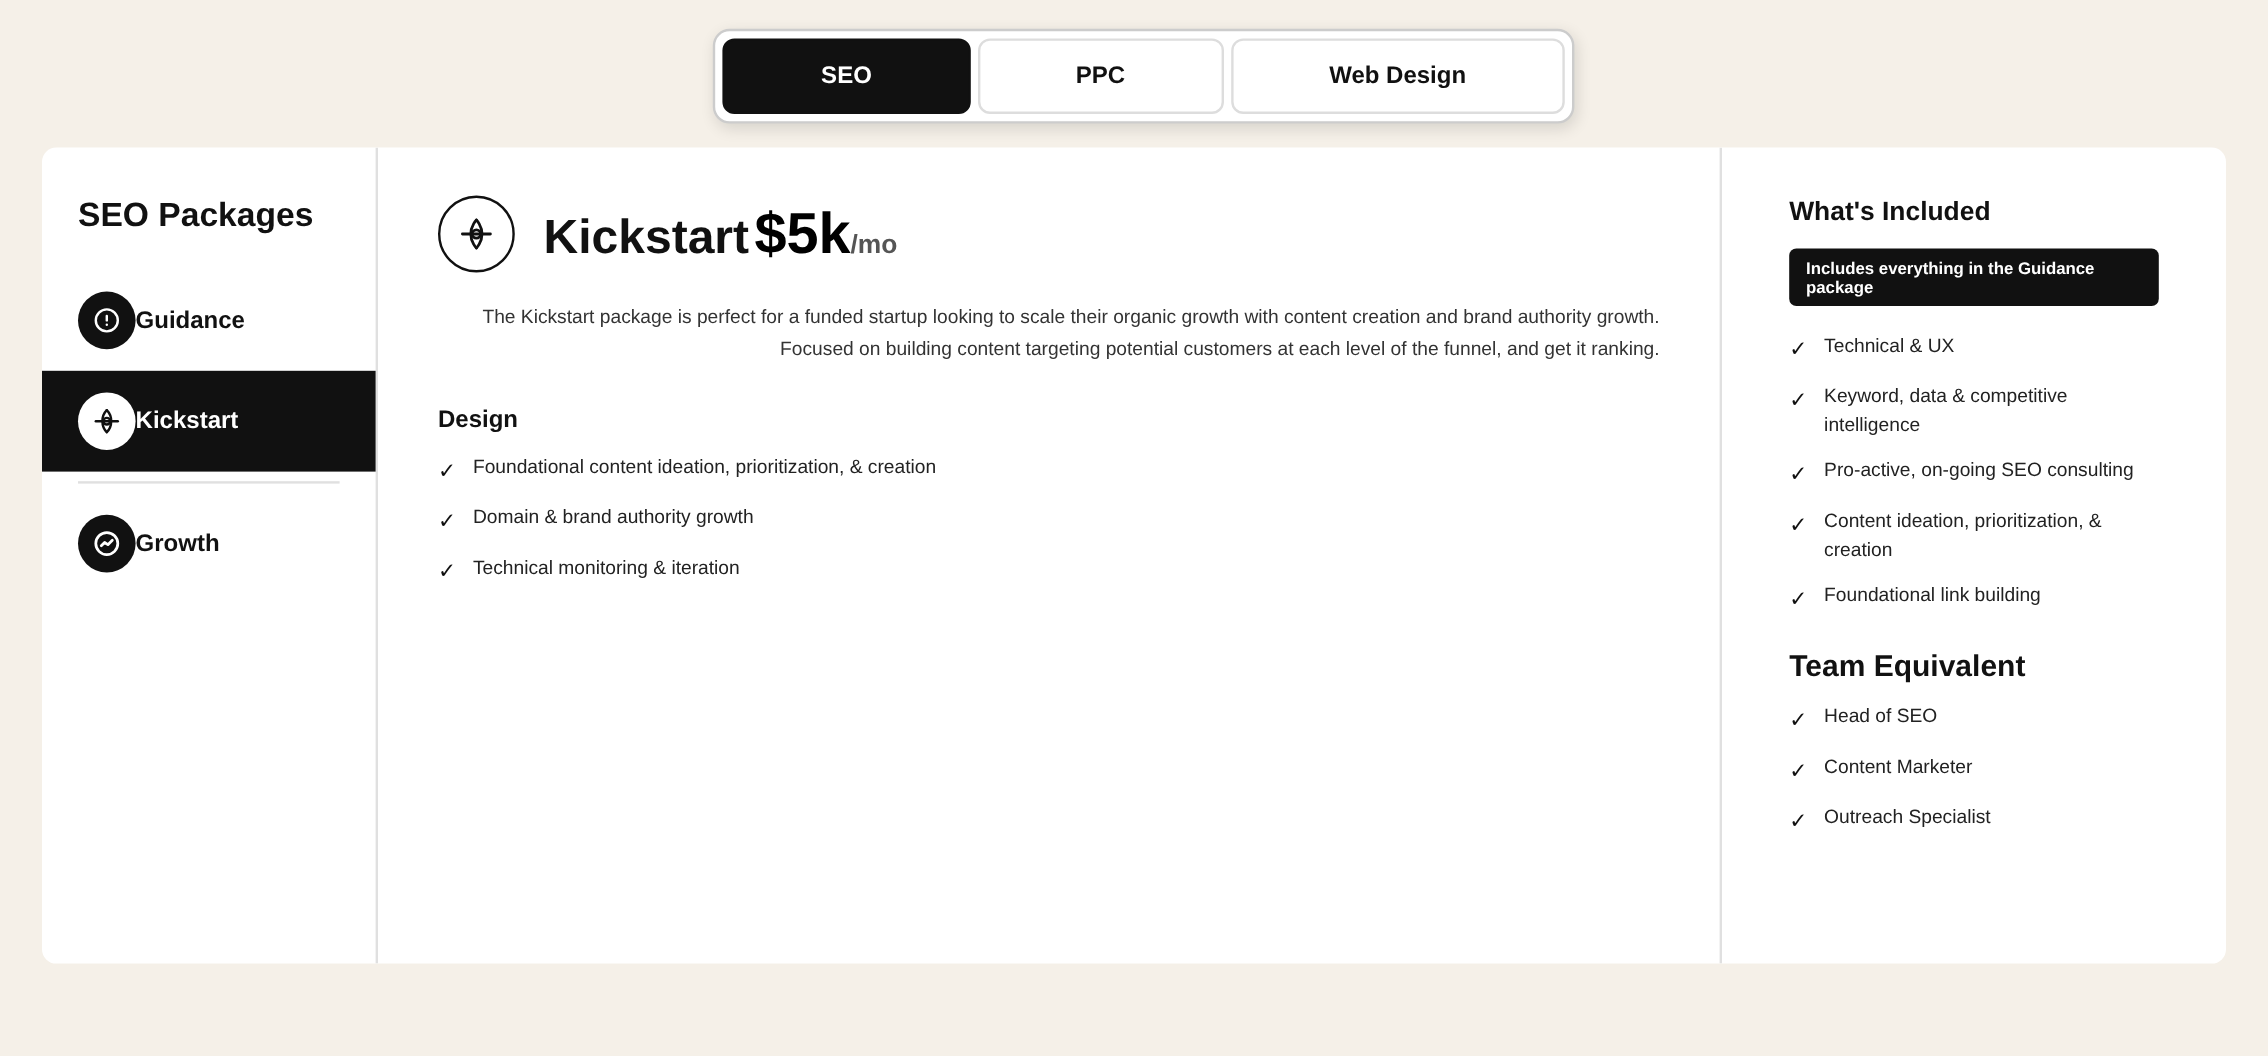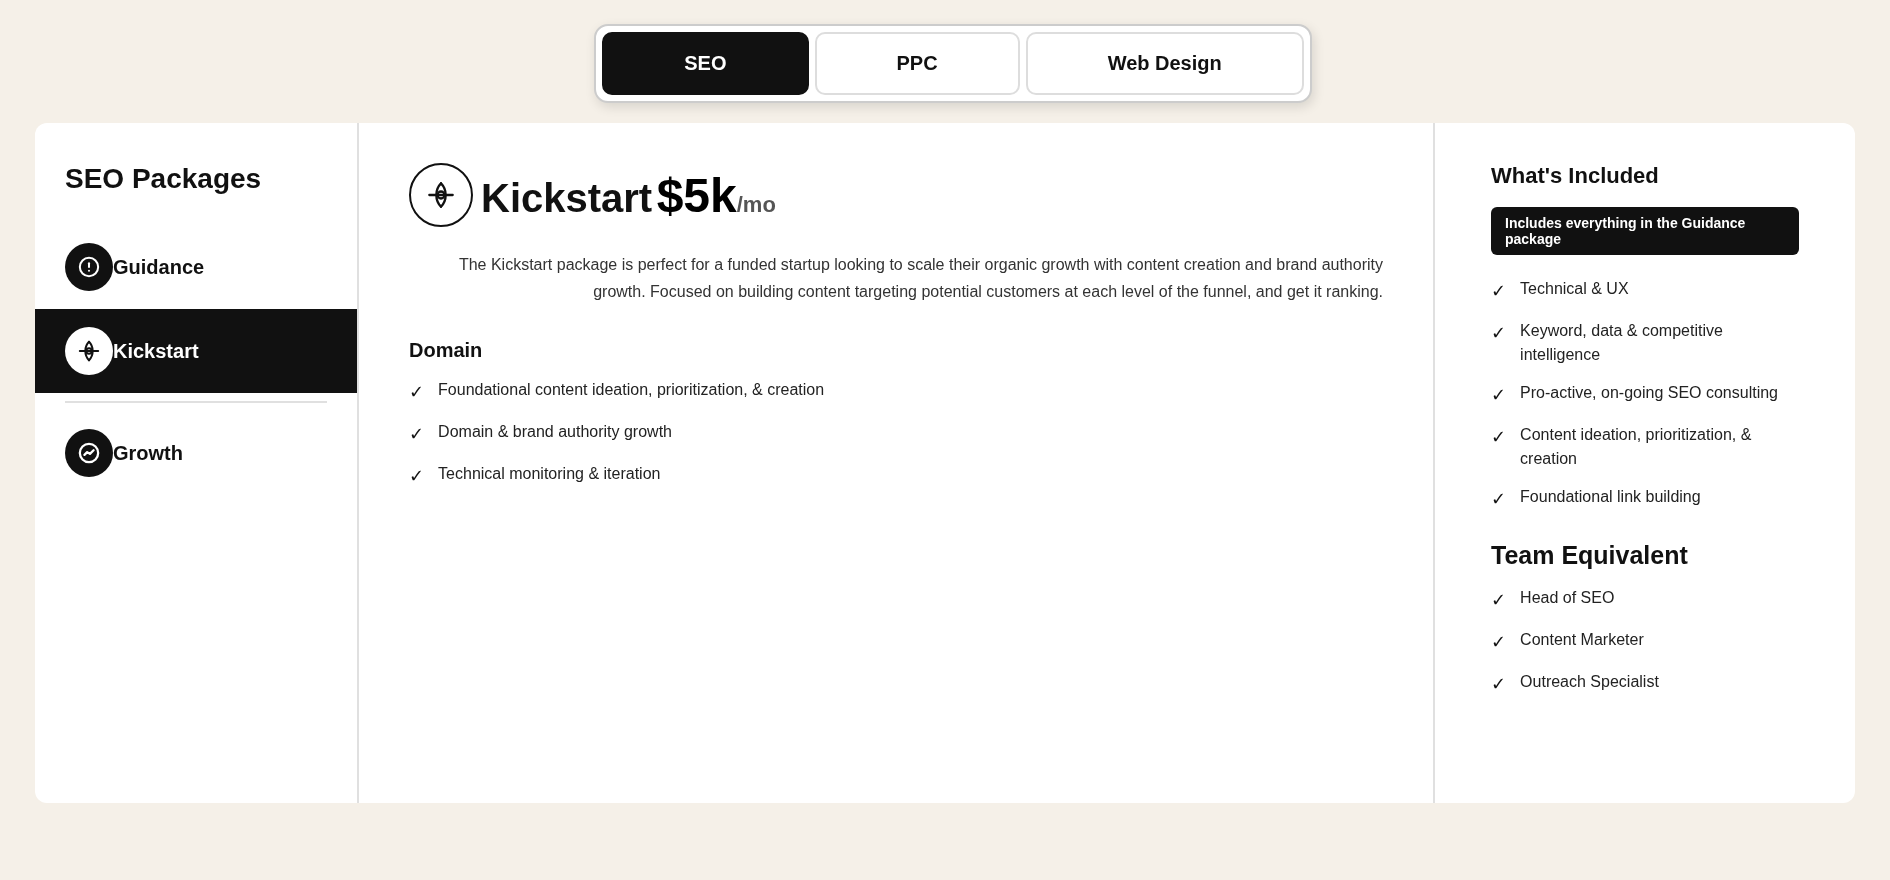--- a/index.html
+++ b/index.html
@@ -60,21 +60,21 @@
       width: calc(100% - 40px);
       max-width: 1820px;
       display: flex;
       min-height: 680px;
       overflow: hidden;
       margin: 0 20px;
     }
 
     
     .sidebar {
-      width: 324px;
+      width: 280px;
       min-width: 280px;
       padding: 40px 0;
       border-right: 2px solid #e0e0e0;
     }
 
     .sidebar-title {
       font-size: 28px;
       font-weight: 800;
       padding: 0 30px 30px 30px;
       color: #111;
@@ -123,21 +123,21 @@
     
     .center-content {
       flex: 1;
       padding: 40px 50px;
       border-right: 2px solid #e0e0e0;
     }
 
     .package-header {
       display: flex;
       align-items: center;
-      gap: 8px;
+      gap: 24px;
       margin-bottom: 24px;
     }
 
     .package-icon-circle {
       width: 64px;
       height: 64px;
       border-radius: 50%;
       border: 2.5px solid #111;
       display: flex;
       align-items: center;
@@ -298,21 +298,21 @@
         </svg>
       </div>
       <div>
         <span class="package-title">Kickstart</span>
         <span class="package-price">$5k</span><span class="package-price-unit">/mo</span>
       </div>
     </div>
 
     <p class="package-description">The Kickstart package is perfect for a funded startup looking to scale their organic growth with content creation and brand authority growth. Focused on building content targeting potential customers at each level of the funnel, and get it ranking.</p>
 
-    <div class="section-label">Domain</div>
+    <div class="section-label">Design</div>
 
     <ul class="check-list">
       <li>
         <span class="check">✓</span>
         <span>Foundational content ideation, prioritization, &amp; creation</span>
       </li>
       <li>
         <span class="check">✓</span>
         <span>Domain &amp; brand authority growth</span>
       </li>

